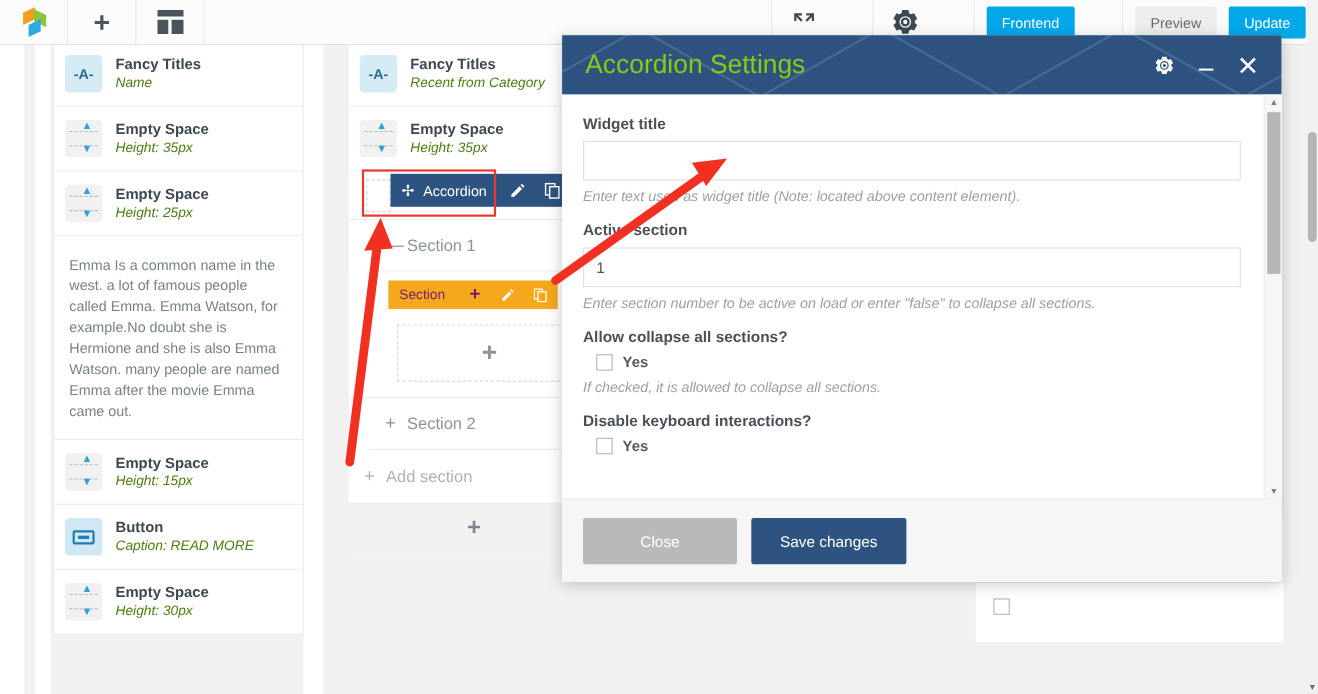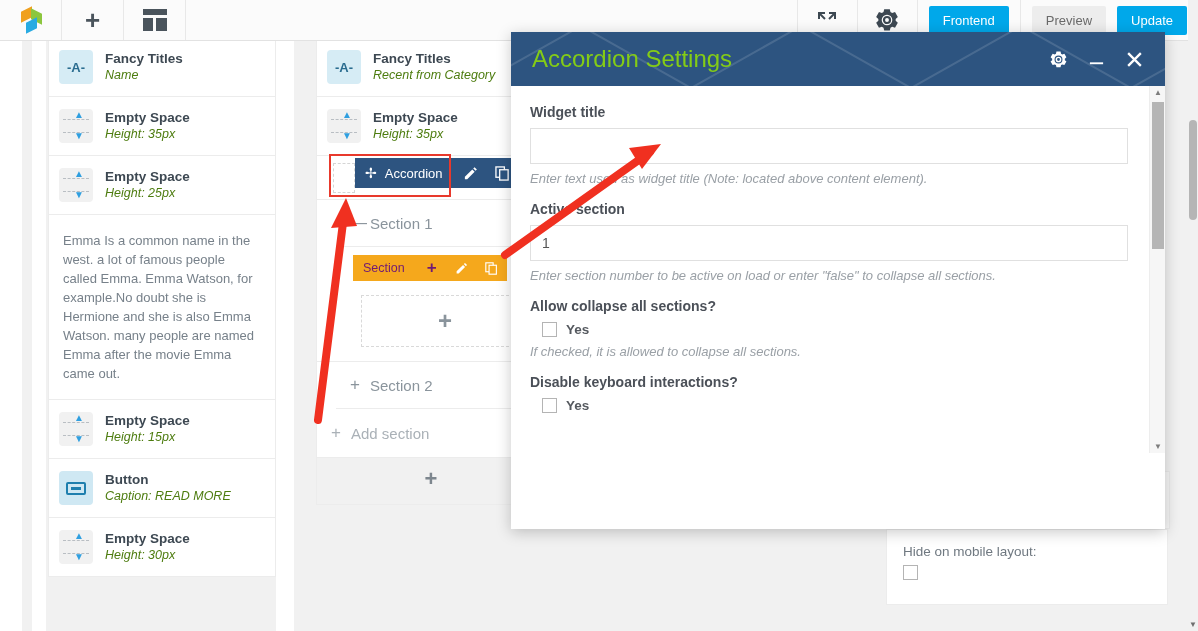--- a/index.html
+++ b/index.html
@@ -15,21 +15,21 @@
   #topbar {
     position: absolute; left: 0; top: 0; width: 1198px; height: 41px;
     background: #fbfbfb; border-bottom: 1px solid #e2e2e2;
     display: flex; align-items: stretch; z-index: 5;
   }
   .tb-cell {
     width: 62px; display: flex; align-items: center; justify-content: center;
     border-right: 1px solid #e8e8e8;
   }
   .tb-spacer { flex: 1; }
-  .tb-right { display: flex; align-items: center; }
+  .tb-right { display: flex; align-items: center; gap: 32px; }
   .tb-icobox {
     width: 60px; display: flex; align-items: center; justify-content: center;
     border-left: 1px solid #e8e8e8; align-self: stretch;
   }
   .tb-btnbox {
     display: flex; align-items: center; padding: 0 11px;
     border-left: 1px solid #e8e8e8; align-self: stretch;
   }
   .btn-blue {
     background: #00a8ea; color: #fff; border: 0; border-radius: 2px;
@@ -466,21 +466,20 @@
         <span class="sign">+</span>
         <span>Add section</span>
       </div>
 
       <div class="acc-bottom-plus">+</div>
     </div>
   </div>
 
   <div id="right-frag-top"></div>
   <div id="right-frag">
-    <div class="rf-label">Hide on mobile layout:</div>
     <span class="cbox"></span>
   </div>
 </div>
 
 <div id="modal">
 
   <div id="modal-header">
     <svg class="chevrons" viewBox="0 0 654 54" preserveAspectRatio="none">
       <path d="M-40 56 L70 -6 L180 56 L290 -6 L400 56 L510 -6 L620 56 L730 -6" stroke="#ffffff" stroke-width="2" fill="none"></path>
     </svg>
@@ -528,20 +527,24 @@
       <span class="lbl">Yes</span>
     </div>
   </div>
 
   <div id="modal-scroll">
     <div class="sb-arrow up">▲</div>
     <div class="sb-thumb"></div>
     <div class="sb-arrow dn">▼</div>
   </div>
 
+  <div id="modal-footer">
+    <button class="mf-btn mf-close">Close</button>
+    <button class="mf-btn mf-save">Save changes</button>
+  </div>
 </div>
 
 <svg id="annotations" viewBox="0 0 1198 631">
   <g>
     <path d="M505 255 L650 152" stroke="#f03020" stroke-width="8" fill="none" stroke-linecap="round"></path>
     <path d="M661 144 L629 148 L642 169 Z" fill="#f03020"></path>
   </g>
   <g>
     <path d="M318 420 L344 215" stroke="#f03020" stroke-width="8" fill="none" stroke-linecap="round"></path>
     <path d="M346 198 L331 228 L357 226 Z" fill="#f03020"></path>

